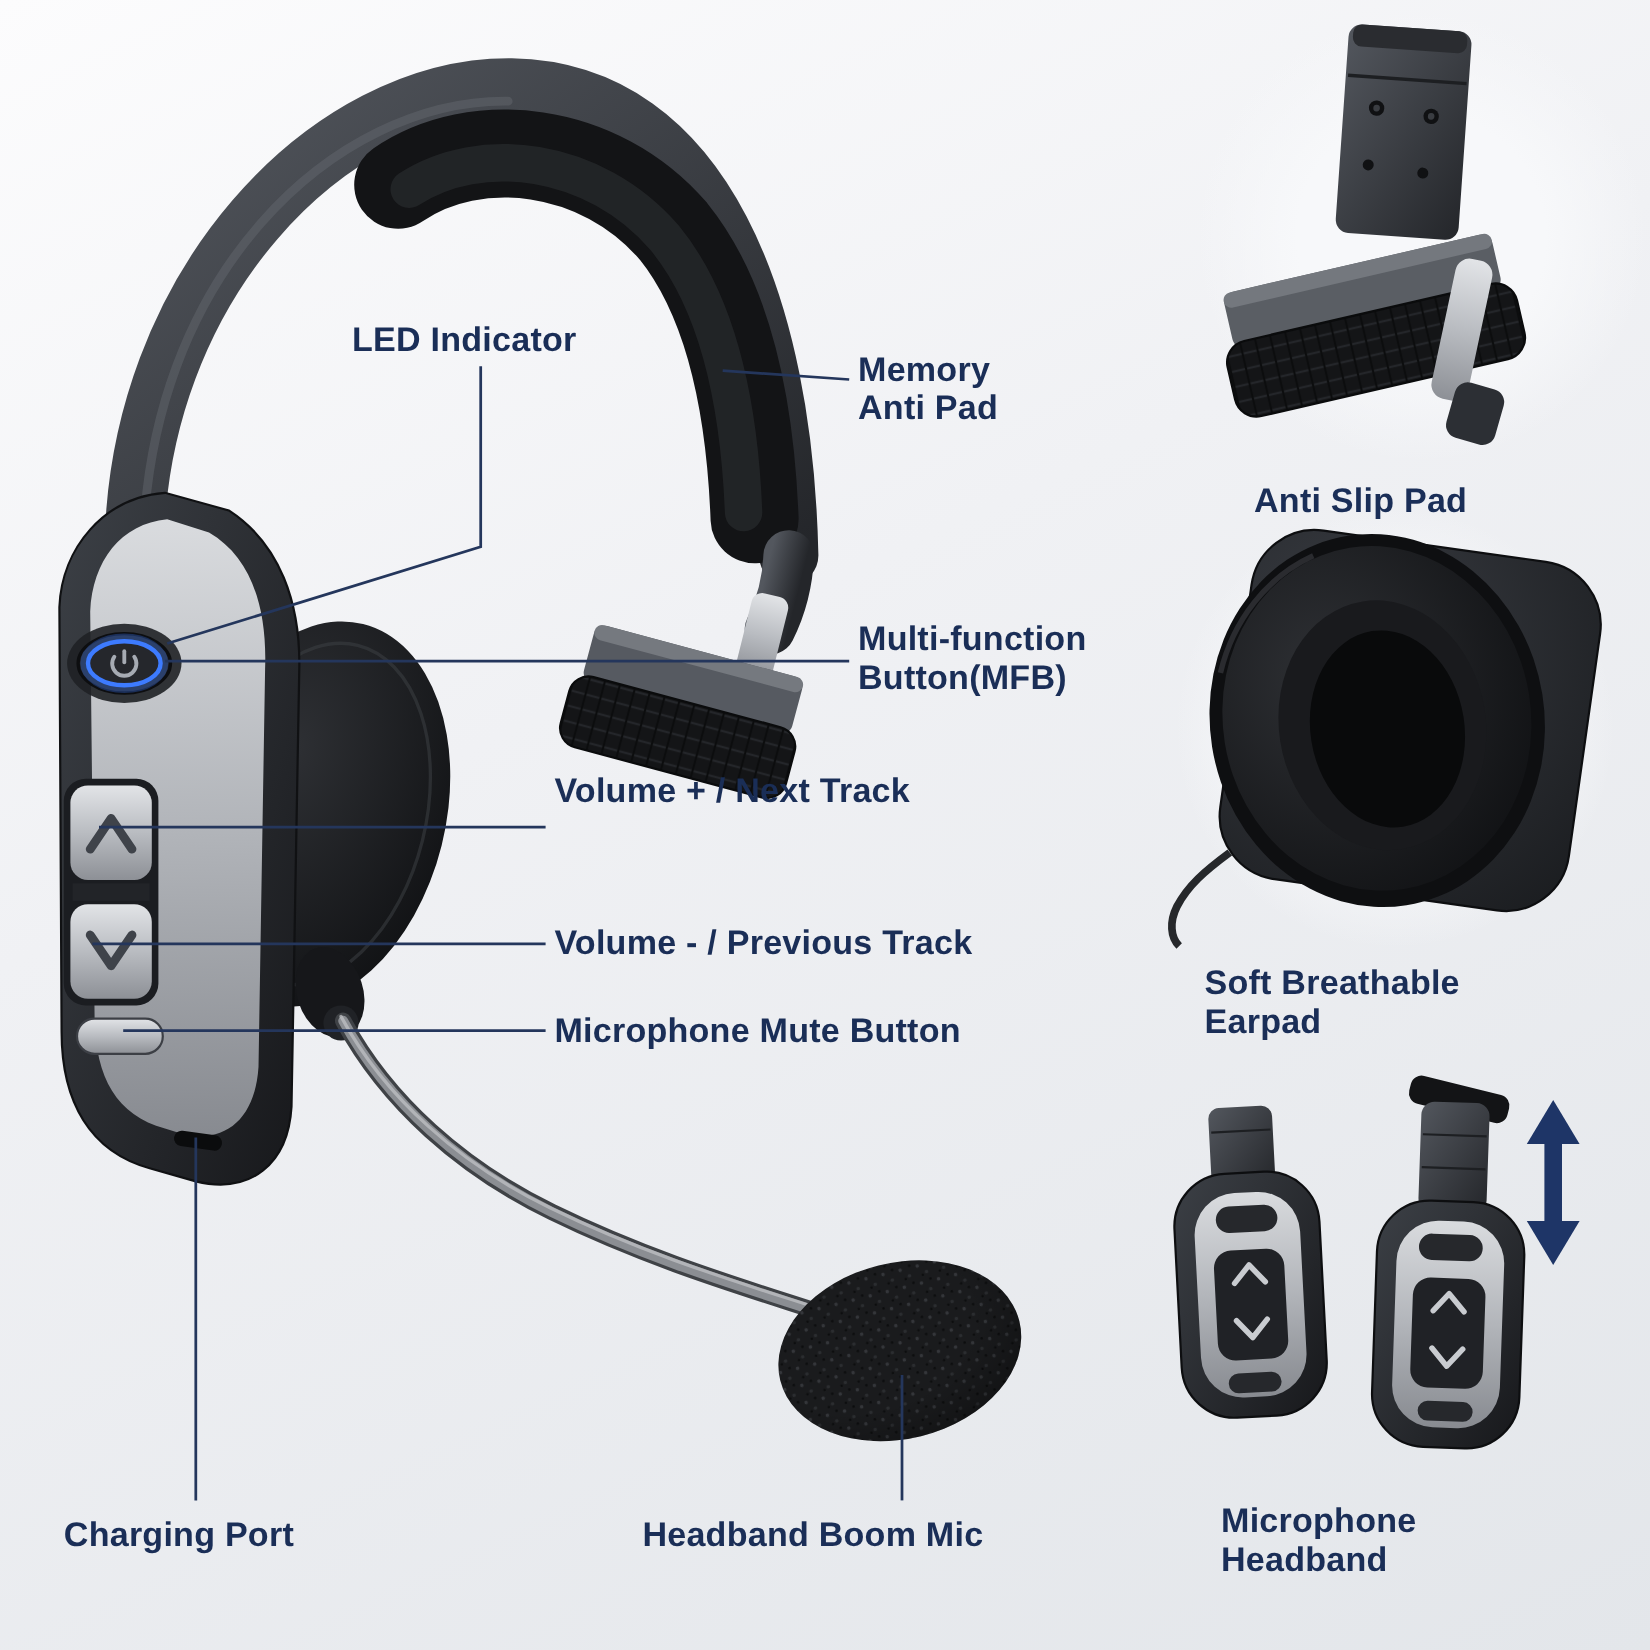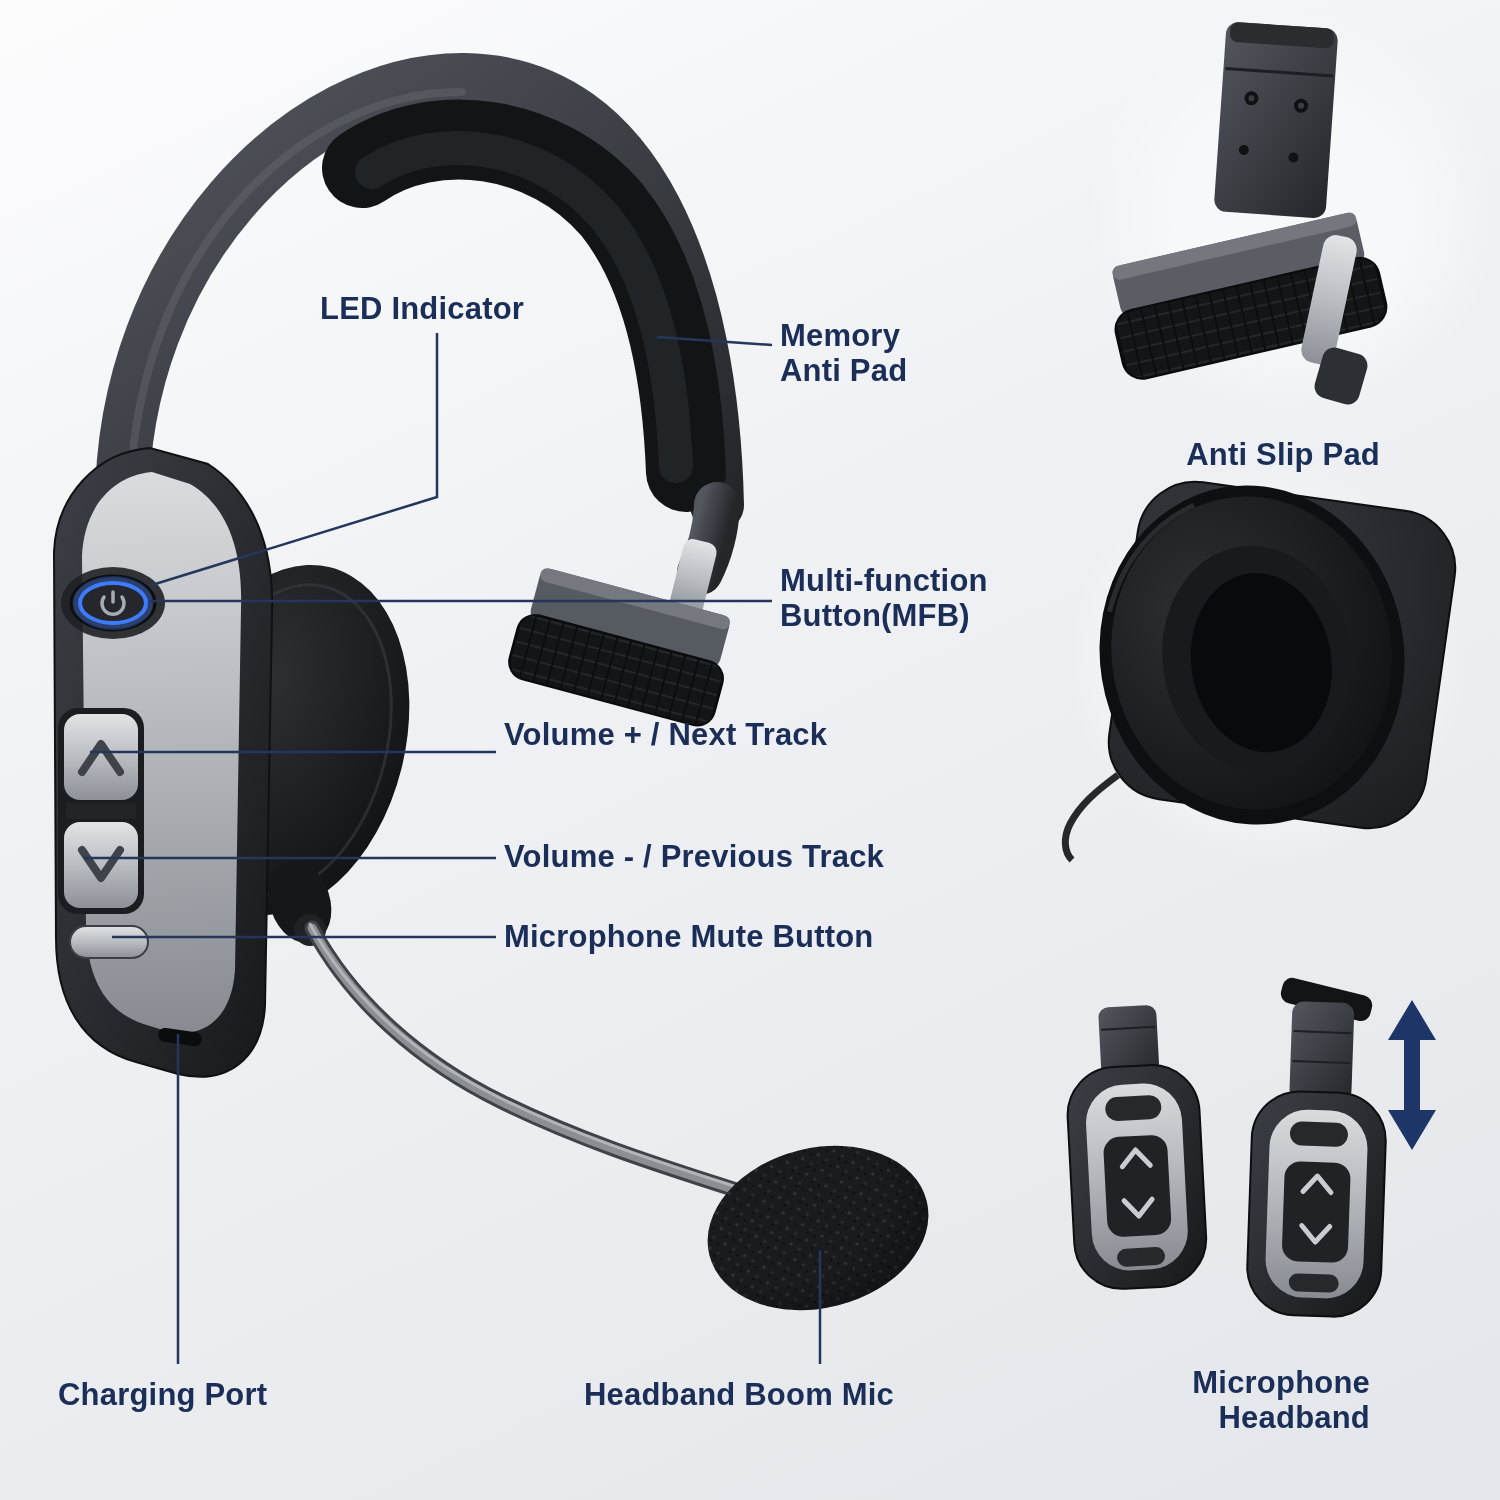--- a/index.html
+++ b/index.html
@@ -7,21 +7,21 @@
     position:relative; width:1500px; height:1500px; overflow:hidden;
     background:linear-gradient(155deg,#fcfcfd 0%,#f0f1f4 40%,#e3e6ea 100%);
     font-family:"Liberation Sans", sans-serif;
   }
   .art { position:absolute; left:0; top:0; }
   .label {
     position:absolute; font-weight:700; font-size:31px; line-height:1.13;
     color:#1a2e57; white-space:nowrap; letter-spacing:.2px;
   }
   .wrap { white-space:normal; }
-  .center { text-align:right; }
+  .center { text-align:left; }
 </style>
 </head>
 <body>
 
 <div class="canvas">
 
 <svg class="art" width="1500" height="1500" viewBox="0 0 1500 1500" xmlns="http://www.w3.org/2000/svg">
   <defs>
     <linearGradient id="bandG" x1="0" y1="0" x2="1" y2="1">
       <stop offset="0" stop-color="#53575e"></stop>
@@ -224,28 +224,29 @@
     <polyline points="820,1250 820,1364"></polyline>
   </g>
 </svg>
 
 <div class="label" style="left:320px;top:291px">LED Indicator</div>
 
 <div class="label wrap" style="left:780px;top:318px;width:185px">Memory Anti Pad</div>
 
 <div class="label wrap" style="left:780px;top:563px;width:245px">Multi-function Button(MFB)</div>
 
-<div class="label" style="left:504px;top:717px">Volume + / Next Track</div>
+<div class="label" style="left:504px;top:701px">Volume + / Next Track</div>
 
 <div class="label" style="left:504px;top:839px">Volume - / Previous Track</div>
 
 <div class="label" style="left:504px;top:919px">Microphone Mute Button</div>
 
 <div class="label" style="left:58px;top:1377px">Charging Port</div>
 
 <div class="label" style="left:584px;top:1377px">Headband Boom Mic</div>
 
 <div class="label center" style="left:1140px;top:437px;width:240px">Anti Slip Pad</div>
 
+<div class="label wrap center" style="left:1095px;top:876px;width:280px">Soft Breathable Earpad</div>
 
 <div class="label wrap center" style="left:1110px;top:1365px;width:260px">Microphone Headband</div>
 
 </div>
 
 </body></html>

